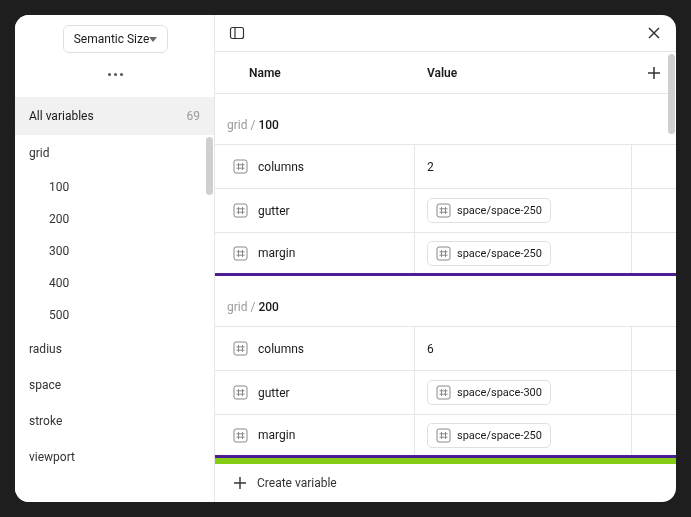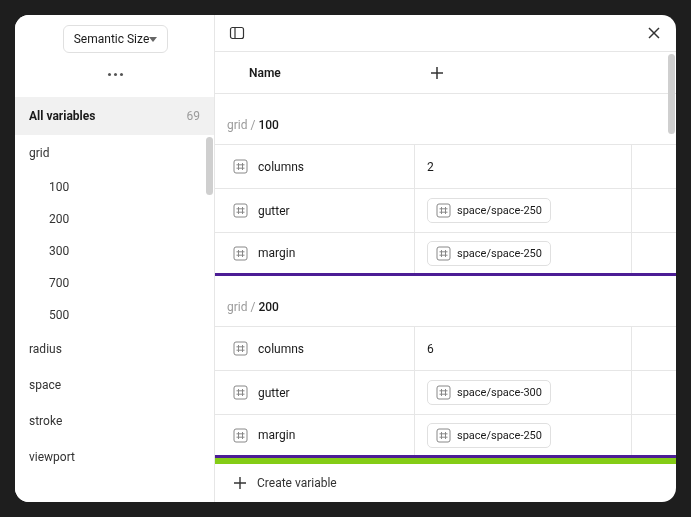--- a/index.html
+++ b/index.html
@@ -83,21 +83,21 @@
     }
     .all-variables {
       display: flex;
       justify-content: space-between;
       align-items: center;
       padding: 12px 14px;
       background: #f1f1f1;
       font-size: 12px;
     }
     .all-variables .label {
-      font-weight: 700;
+      font-weight: 400;
       color: #1a1a1a;
       text-align: right;
     }
     .all-variables .count {
       color: #9b9b9b;
     }
     .sidebar-list {
       flex: 1;
       overflow-y: auto;
       position: relative;
@@ -292,21 +292,21 @@
       <span class="count">69</span>
     </div>
 
     <div class="sidebar-list">
       <div class="sidebar-scrollbar"></div>
       <div id="sidebar-groups">
           <div class="group-label">grid</div>
           <div class="sub-item">100</div>
           <div class="sub-item">200</div>
           <div class="sub-item">300</div>
-          <div class="sub-item">700</div>
+          <div class="sub-item">400</div>
           <div class="sub-item">500</div>
           <div class="group-label">radius</div>
           <div class="group-label">space</div>
           <div class="group-label">stroke</div>
           <div class="group-label">viewport</div>
         </div>
     </div>
   </div>
 
   <div class="main">
@@ -323,20 +323,21 @@
           <line x1="12" y1="2" x2="2" y2="12" stroke="#333" stroke-width="1.5"></line>
         </svg>
       </div>
     </div>
 
     <div class="table-wrap">
       <div class="main-scrollbar"></div>
 
       <div class="table-header">
         <div class="col-name">Name</div>
+        <div class="col-value">Value</div>
         <div class="col-add">
           <svg class="plus" width="14" height="14" viewBox="0 0 14 14">
             <line x1="7" y1="1" x2="7" y2="13" stroke="#333" stroke-width="1.5"></line>
             <line x1="1" y1="7" x2="13" y2="7" stroke="#333" stroke-width="1.5"></line>
           </svg>
         </div>
       </div>
 
       <div id="table-body">
           <div class="group-block">

